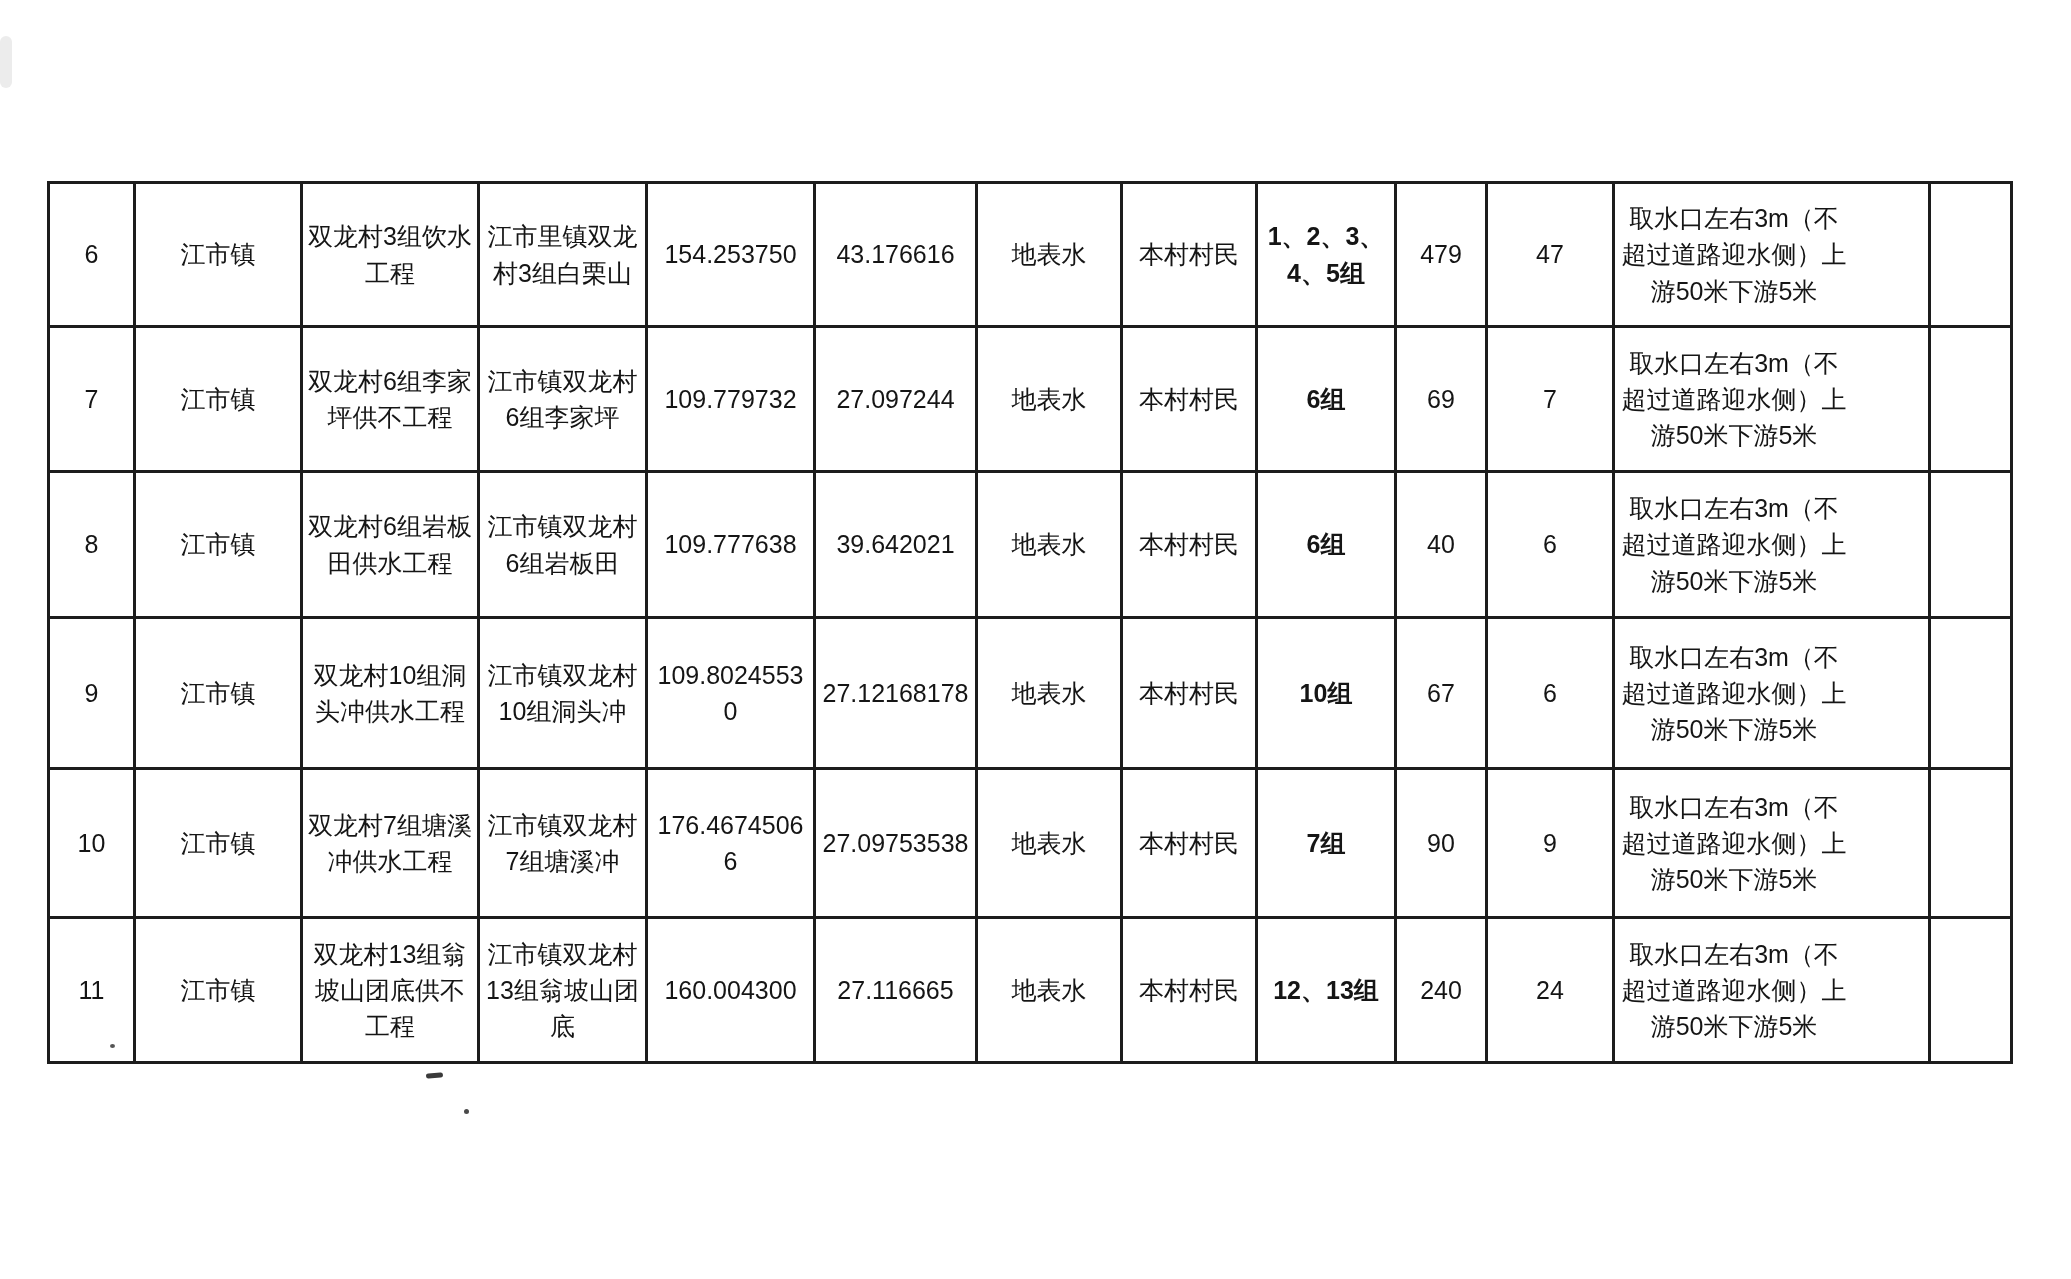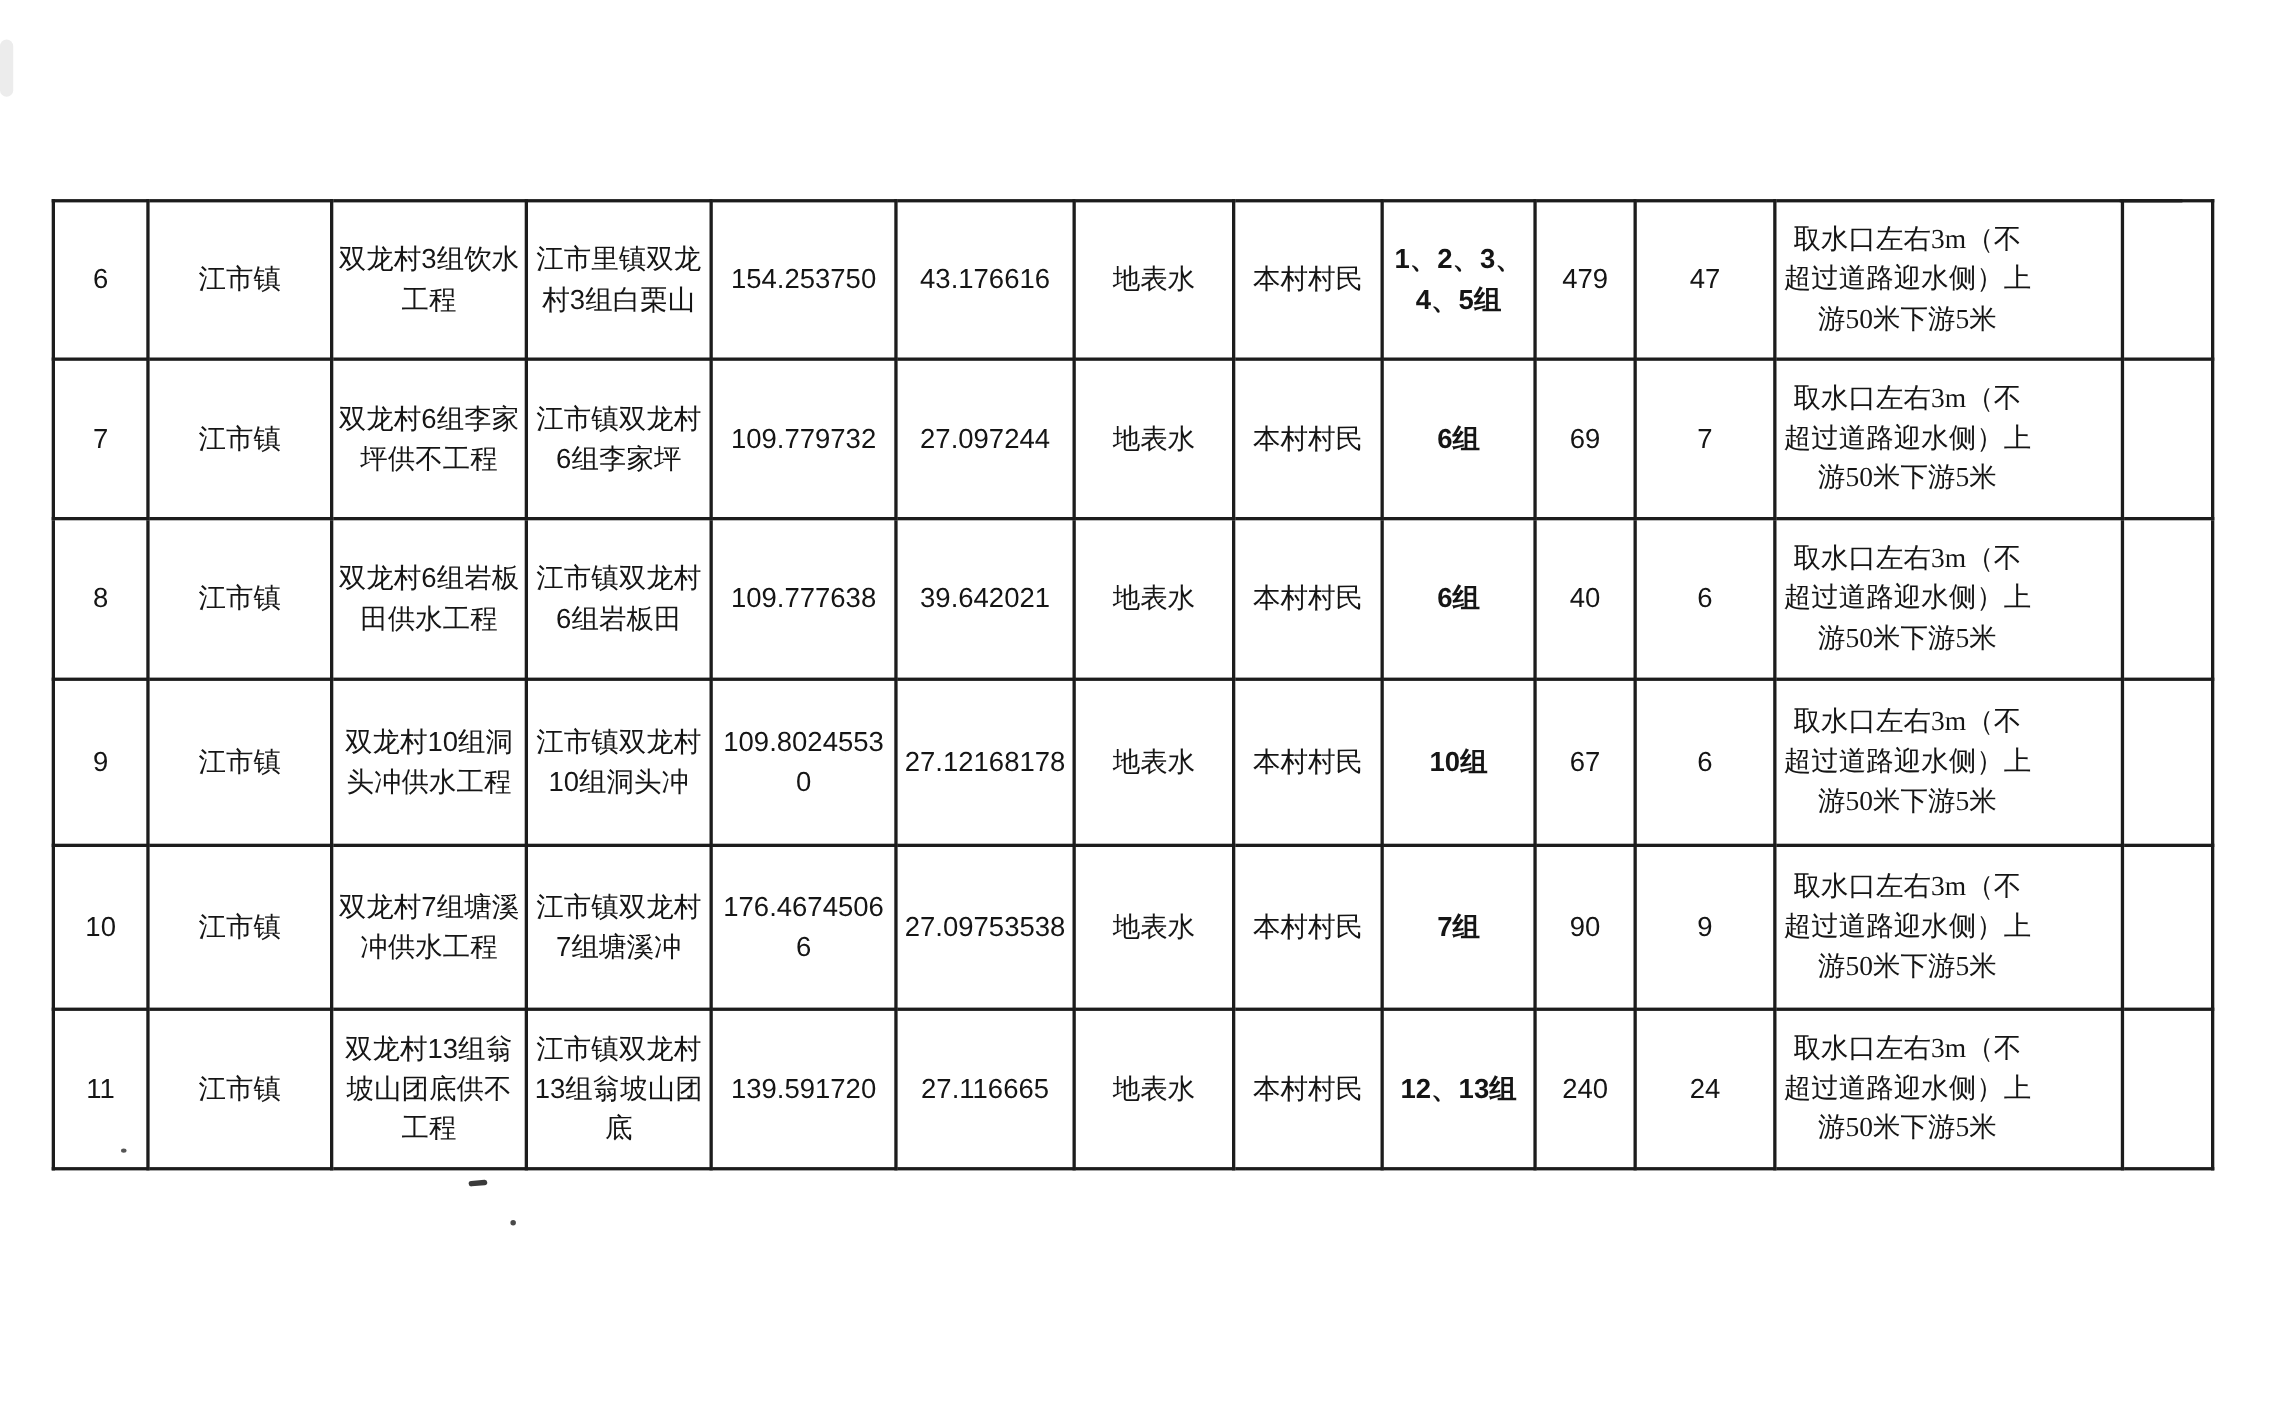--- a/index.html
+++ b/index.html
@@ -34,21 +34,21 @@
   tr.r5{height:145px;}
   td.c-idx,td.c-pop,td.c-hh{font-size:28px;}
   td.c-lon,td.c-lat{
     font-size:23px;
     padding:0 1px;
     word-break:break-all;
     letter-spacing:0;
   }
   td.c-grp{font-size:23px;font-weight:bold;}
   td.c-note{text-align:left;}
-  .note-text{max-width:228px;margin-left:2px;font-family:Liberation Serif, serif;}
+  .note-text{max-width:228px;margin-left:2px;}
   td.no-top{border-top:none;}
   
   .art{position:absolute;pointer-events:none;}
   .art-smudge-left{left:0;top:36px;width:12px;height:52px;background:#ececec;border-radius:6px;}
   .art-dash{left:426px;top:1073px;width:17px;height:5px;background:#3a3a3a;border-radius:3px;transform:rotate(-5deg);}
   .art-dot-1{left:464px;top:1109px;width:5px;height:5px;background:#4a4a4a;border-radius:50%;}
   .art-dot-2{left:110px;top:1044px;width:5px;height:4px;background:#555555;border-radius:50%;}
   .art-topline{left:1927px;top:181px;width:57px;height:3px;background:#1c1c1c;}
 </style>
 </head>
@@ -156,21 +156,21 @@
         <td class="c-note">
             <div class="note-text">取水口左右3m（不超过道路迎水侧）上游50米下游5米</div>
           </td>
         <td class="c-rem"></td>
       </tr>
       <tr class="r5">
         <td class="c-idx">11</td>
         <td class="c-town">江市镇</td>
         <td class="c-proj">双龙村13组翁坡山团底供不工程</td>
         <td class="c-loc">江市镇双龙村13组翁坡山团底</td>
-        <td class="c-lon">139.591720</td>
+        <td class="c-lon">160.004300</td>
         <td class="c-lat">27.116665</td>
         <td class="c-src">地表水</td>
         <td class="c-users">本村村民</td>
         <td class="c-grp">12、13组</td>
         <td class="c-pop">240</td>
         <td class="c-hh">24</td>
         <td class="c-note">
             <div class="note-text">取水口左右3m（不超过道路迎水侧）上游50米下游5米</div>
           </td>
         <td class="c-rem"></td>

